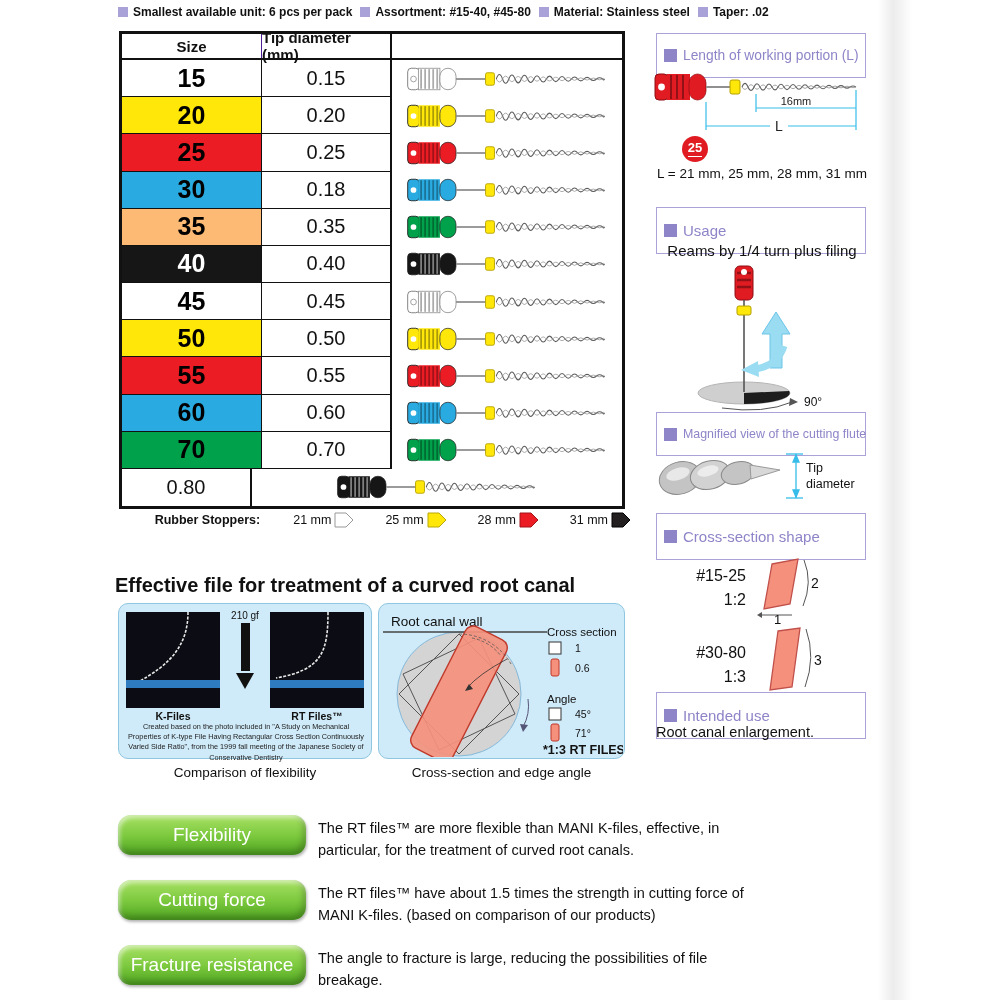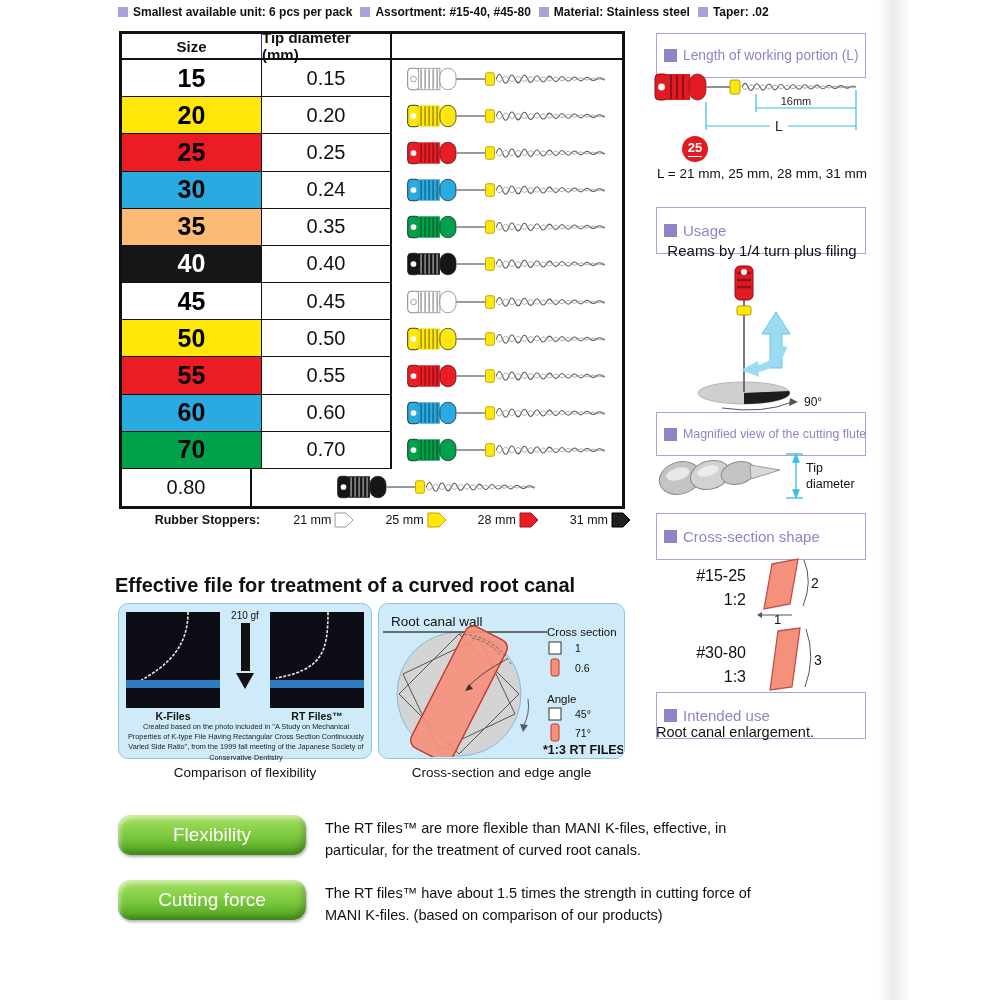--- a/index.html
+++ b/index.html
@@ -77,21 +77,21 @@
   .cap-flex { left:118px; top:765px; width:254px; text-align:center; }
   .cap-cross { left:378px; top:765px; width:247px; text-align:center; }
 
   
   .features { position:absolute; left:118px; top:815px; width:640px; }
   .feat-row { display:flex; align-items:flex-start; margin-bottom:18px; }
   .gbtn { width:188px; height:40px; border-radius:13px; flex:0 0 auto;
     background:linear-gradient(180deg,#a8e164 0%, #7cc93e 52%, #4ea420 100%);
     box-shadow: inset -3px -4px 6px rgba(0,0,0,.22), inset 2px 3px 4px rgba(255,255,255,.55), 1px 2px 3px rgba(0,0,0,.3);
     color:#fff; font-size:19px; display:flex; align-items:center; justify-content:center; }
-  .feat-text { margin-left:19px; width:440px; font-size:14.5px; line-height:1.55; padding-top:2px; }
+  .feat-text { margin-left:12px; width:440px; font-size:14.5px; line-height:1.55; padding-top:2px; }
 
   svg text { font-family:"Liberation Sans", sans-serif; }
 </style>
 </head>
 <body>
 
 <div class="page">
   <div class="fold-band"></div>
 
   <header class="specs">
@@ -178,21 +178,21 @@
               <circle cx="9.5" cy="19" r="3.2" fill="#fff" stroke="none"></circle>
               <line x1="57" y1="19" x2="90" y2="19" stroke="#909090" stroke-width="2"></line>
               <rect x="90" y="12" width="10" height="14" rx="2" fill="#ffe70a" stroke="#b5a000"></rect>
               <path d="M102,19 Q105.5,9 109,19 Q112.5,28.54876033057851 116,19 Q119.5,9.902479338842975 123,19 Q126.5,27.646280991735537 130,19 Q133.5,10.804958677685951 137,19 Q140.5,26.743801652892564 144,19 Q147.5,11.707438016528926 151,19 Q154.5,25.841322314049588 158,19 Q161.5,12.609917355371902 165,19 Q168.5,24.93884297520661 172,19 Q175.5,13.512396694214875 179,19 Q182.5,24.036363636363635 186,19 Q189.5,14.414876033057851 193,19 Q196.5,23.13388429752066 200,19 Q203.5,15.317355371900826 207,19 Q210.5,22.231404958677686 214,19 Q217.5,16.219834710743804 221,19 Q222,21.32892561983471 223,19" fill="none" stroke="#5c5c5c" stroke-width="1.2"></path>
               <path d="M102,19 Q105.5,25.8 109,19 Q112.5,12.512396694214877 116,19 Q119.5,25.175206611570246 123,19 Q126.5,13.13719008264463 130,19 Q133.5,24.550413223140495 137,19 Q140.5,13.76198347107438 144,19 Q147.5,23.925619834710744 151,19 Q154.5,14.386776859504133 158,19 Q161.5,23.300826446280993 165,19 Q168.5,15.011570247933886 172,19 Q175.5,22.67603305785124 179,19 Q182.5,15.636363636363637 186,19 Q189.5,22.051239669421488 193,19 Q196.5,16.26115702479339 200,19 Q203.5,21.426446280991733 207,19 Q210.5,16.885950413223142 214,19 Q217.5,20.801652892561982 221,19 Q222,17.510743801652893 223,19" fill="none" stroke="#9a9a9a" stroke-width="0.9"></path>
             </svg>
           </div>
         </div>
         <div class="trow">
           <div class="cell c-size" style="background:#29aae1;color:#000000">30</div>
-          <div class="cell c-tip">0.24</div>
+          <div class="cell c-tip">0.18</div>
           <div class="cell c-file">
             <svg class="file-svg" viewBox="0 0 228 38" preserveAspectRatio="xMidYMid meet">
               <rect x="3" y="7" width="13" height="24" rx="4" fill="#29aae1" stroke="#222"></rect>
               <rect x="15" y="7" width="24" height="24" fill="#29aae1" stroke="none"></rect>
               <line x1="18" y1="8" x2="18" y2="30" stroke="rgba(0,0,0,.33)" stroke-width="2"></line>
               <line x1="22.5" y1="8" x2="22.5" y2="30" stroke="rgba(0,0,0,.33)" stroke-width="2"></line>
               <line x1="27" y1="8" x2="27" y2="30" stroke="rgba(0,0,0,.33)" stroke-width="2"></line>
               <line x1="31.5" y1="8" x2="31.5" y2="30" stroke="rgba(0,0,0,.33)" stroke-width="2"></line>
               <line x1="36" y1="8" x2="36" y2="30" stroke="rgba(0,0,0,.33)" stroke-width="2"></line>
               <rect x="39" y="7" width="18" height="24" rx="9" fill="#29aae1" stroke="#222" stroke-width=".8"></rect>
@@ -590,14 +590,18 @@
 
   <div class="features">
     <div class="feat-row">
       <div class="gbtn">Flexibility</div>
       <p class="feat-text">The RT files™ are more flexible than MANI K-files, effective, in particular, for the treatment of curved root canals.</p>
     </div>
     <div class="feat-row">
       <div class="gbtn">Cutting force</div>
       <p class="feat-text">The RT files™ have about 1.5 times the strength in cutting force of MANI K-files.  (based on comparison of our products)</p>
     </div>
+    <div class="feat-row">
+      <div class="gbtn">Fracture resistance</div>
+      <p class="feat-text">The angle to fracture is large, reducing the possibilities of file breakage.</p>
+    </div>
   </div>
 </div>
 
 </body></html>

